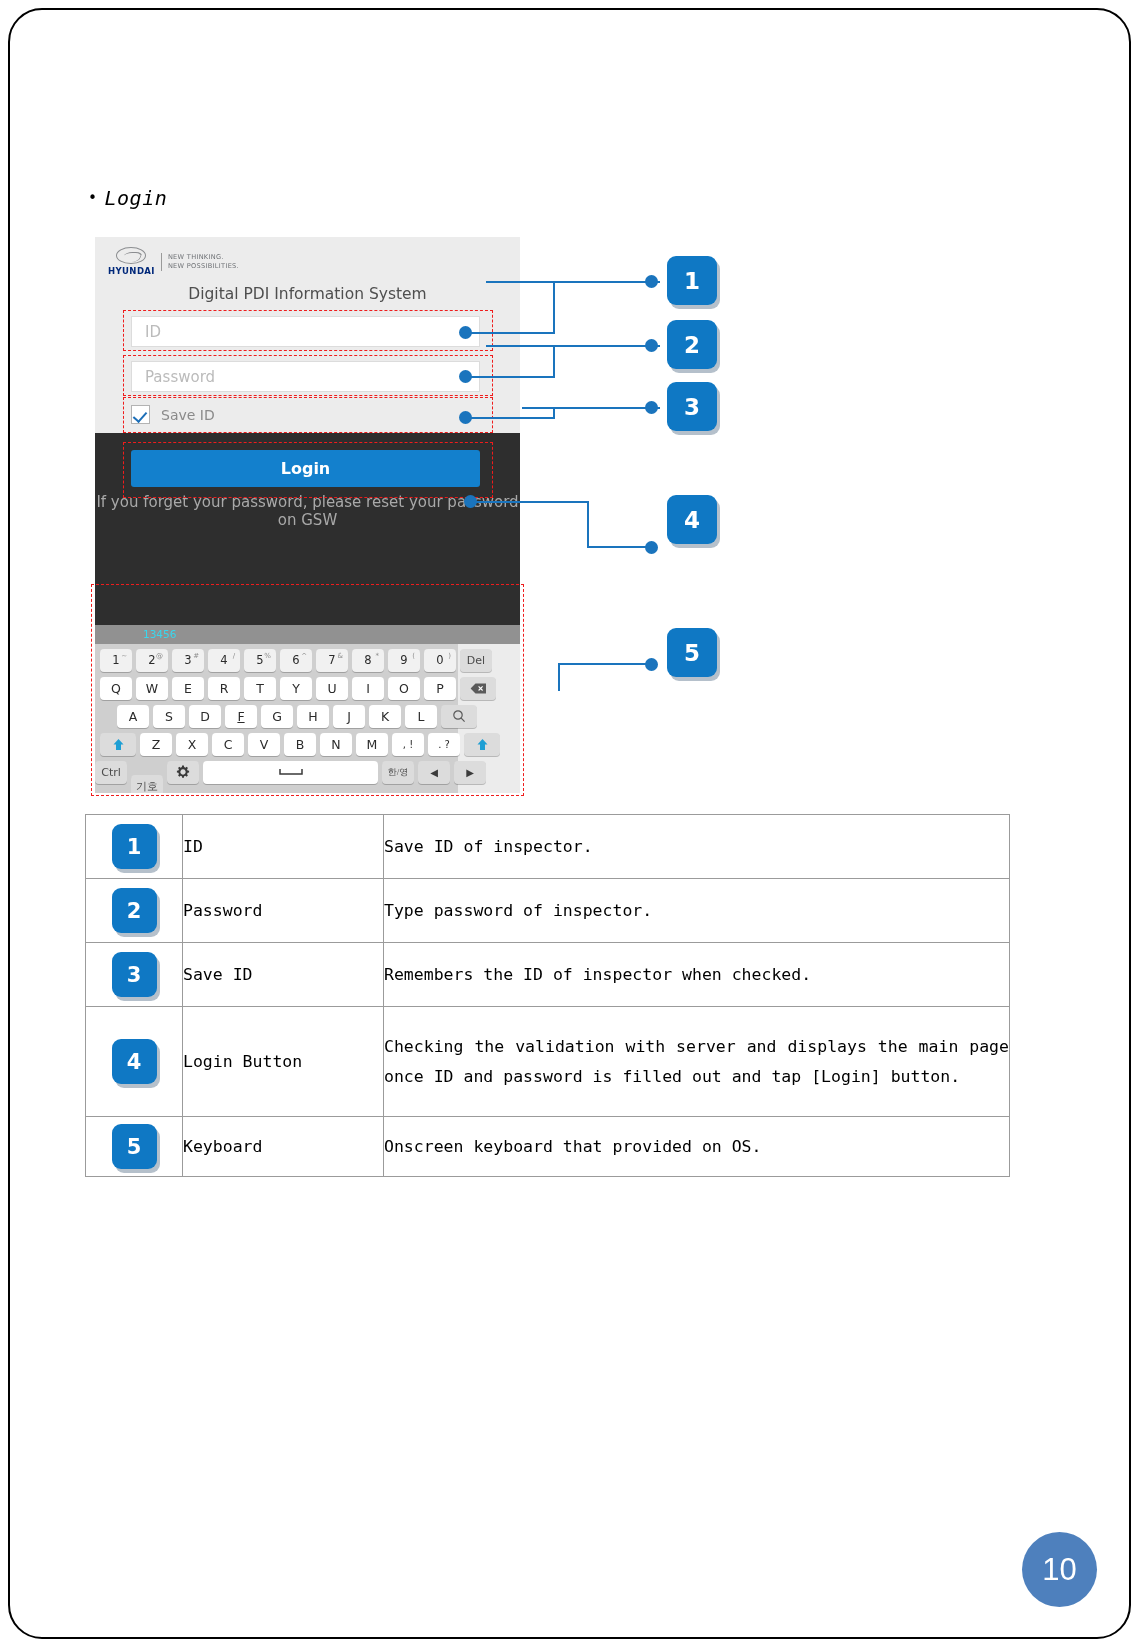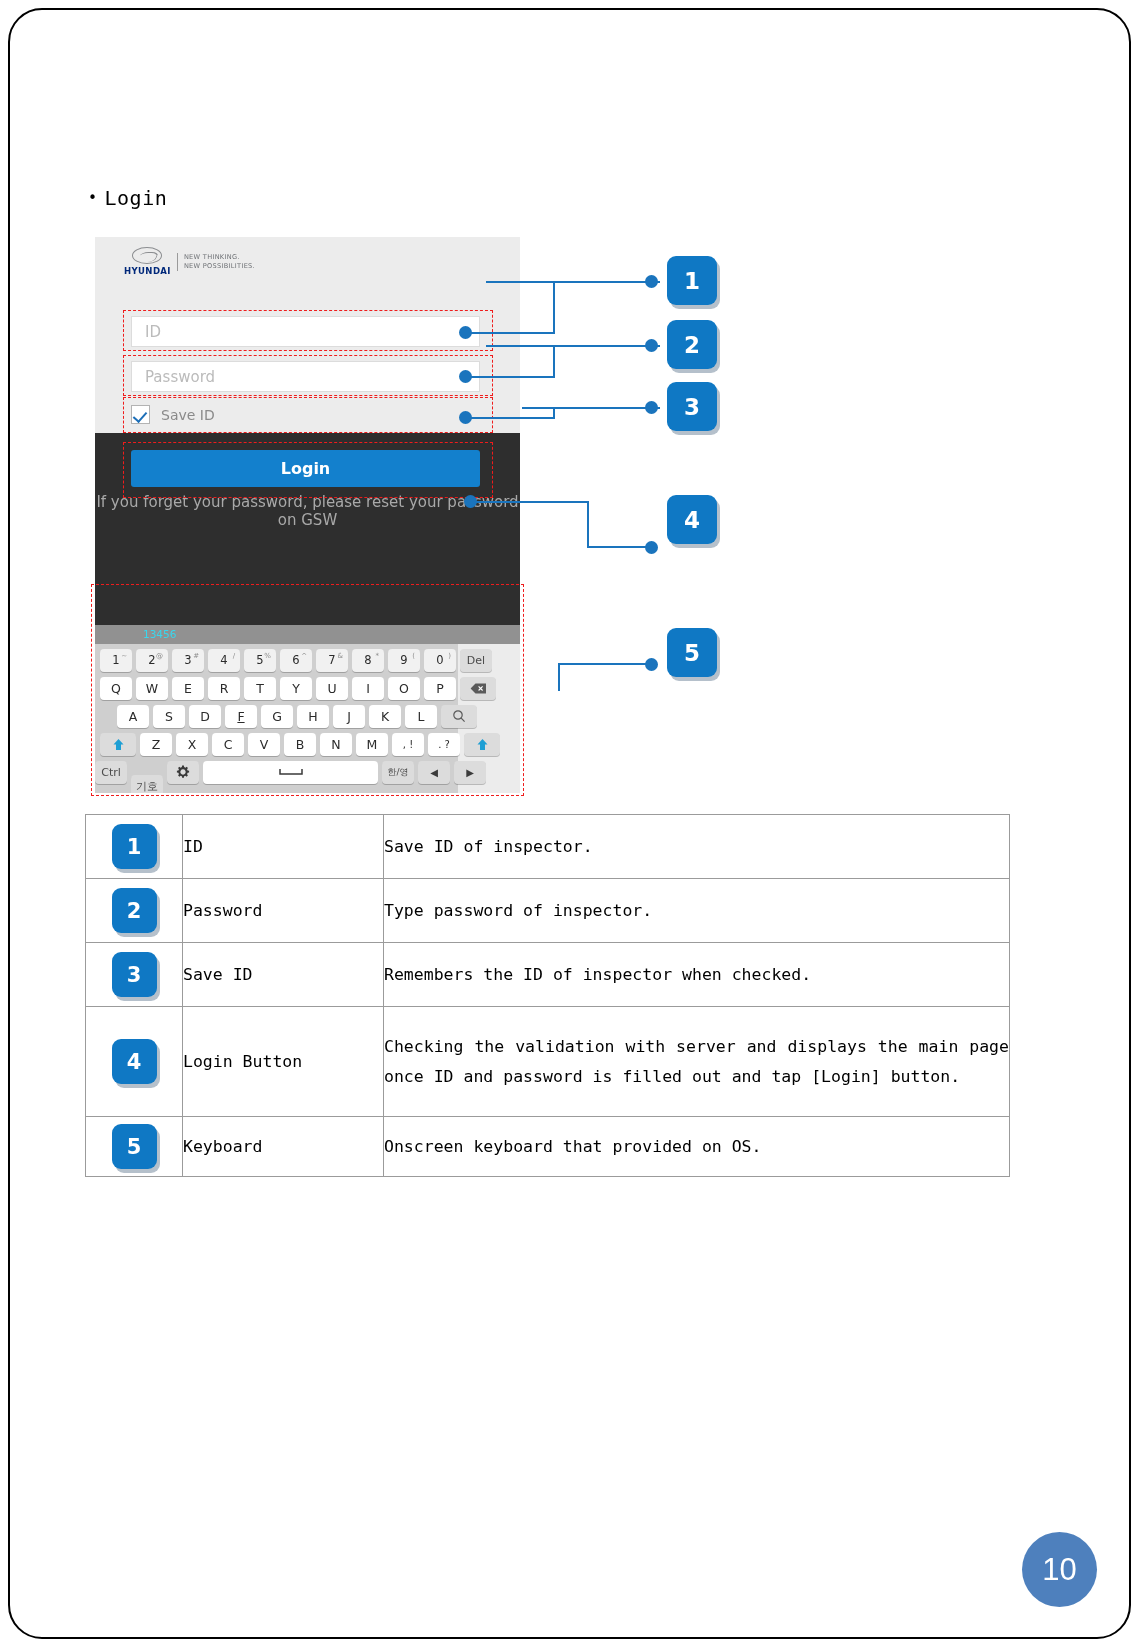--- a/index.html
+++ b/index.html
@@ -31,20 +31,21 @@
   
   #section-heading {
     position: absolute;
     left: 88px;
     top: 186px;
     font-family: "DejaVu Sans Mono", monospace;
     font-size: 20px;
     color: #000000;
     letter-spacing: 0.5px;
     white-space: nowrap;
+    font-style: italic;
   }
   #section-heading .bullet {
     font-size: 15px;
     vertical-align: 2px;
     margin-right: 7px;
   }
 
   
   #device {
     position: absolute;
@@ -71,21 +72,21 @@
   }
 
   
   .logo-wrap {
     position: absolute;
     left: 13px;
     top: 10px;
     display: flex;
     align-items: center;
   }
-  .logo-left { display: flex; flex-direction: column; align-items: center; margin-left: 16px; }
+  .logo-left { display: flex; flex-direction: column; align-items: center; }
   .logo-oval {
     width: 30px; height: 17px;
     border: 1.6px solid #8b8d90;
     border-radius: 50%;
     position: relative;
     box-sizing: border-box;
   }
   .logo-oval::after {
     content: "";
     position: absolute;
@@ -256,21 +257,21 @@
   .key.alpha { width: 32px; }
   .key.fn { background: #dcdcdc; color: #4a4a4a; font-size: 11px; }
   .key.del { width: 32px; }
   .key.back { width: 36px; }
   .key.search { width: 36px; }
   .key.shift { width: 36px; color: #1e9fd4; font-size: 13px; }
   .key.ctrl { width: 32px; }
   .key.sym { width: 32px; margin-top: 28px; }
   .key.gear { width: 32px; }
   .key.space { width: 175px; background: #ffffff; }
-  .key.lang { width: 32px; font-size: 9px; }
+  .key.lang { width: 32px; font-size: 9px; font-family: Liberation Serif, serif; }
   .key.arrow { width: 32px; font-size: 10px; color: #3b3b3b; }
   .key u { text-decoration: underline; }
 
   
   .redbox {
     position: absolute;
     border: 1.8px dashed #ef1c1c;
     box-sizing: border-box;
     pointer-events: none;
   }
@@ -388,20 +389,21 @@
     <div class="logo-left">
       <div class="logo-oval"></div>
       <div class="logo-word">HYUNDAI</div>
     </div>
     <div class="logo-tag">
       <div>NEW THINKING.</div>
       <div>NEW POSSIBILITIES.</div>
     </div>
   </div>
 
+  <div id="app-title">Digital PDI Information System</div>
 
   <div class="input-field" id="id-field">
     <span>ID</span>
   </div>
 
   <div class="input-field" id="pw-field">
     <span>Password</span>
   </div>
 
   <div id="saveid-row">

